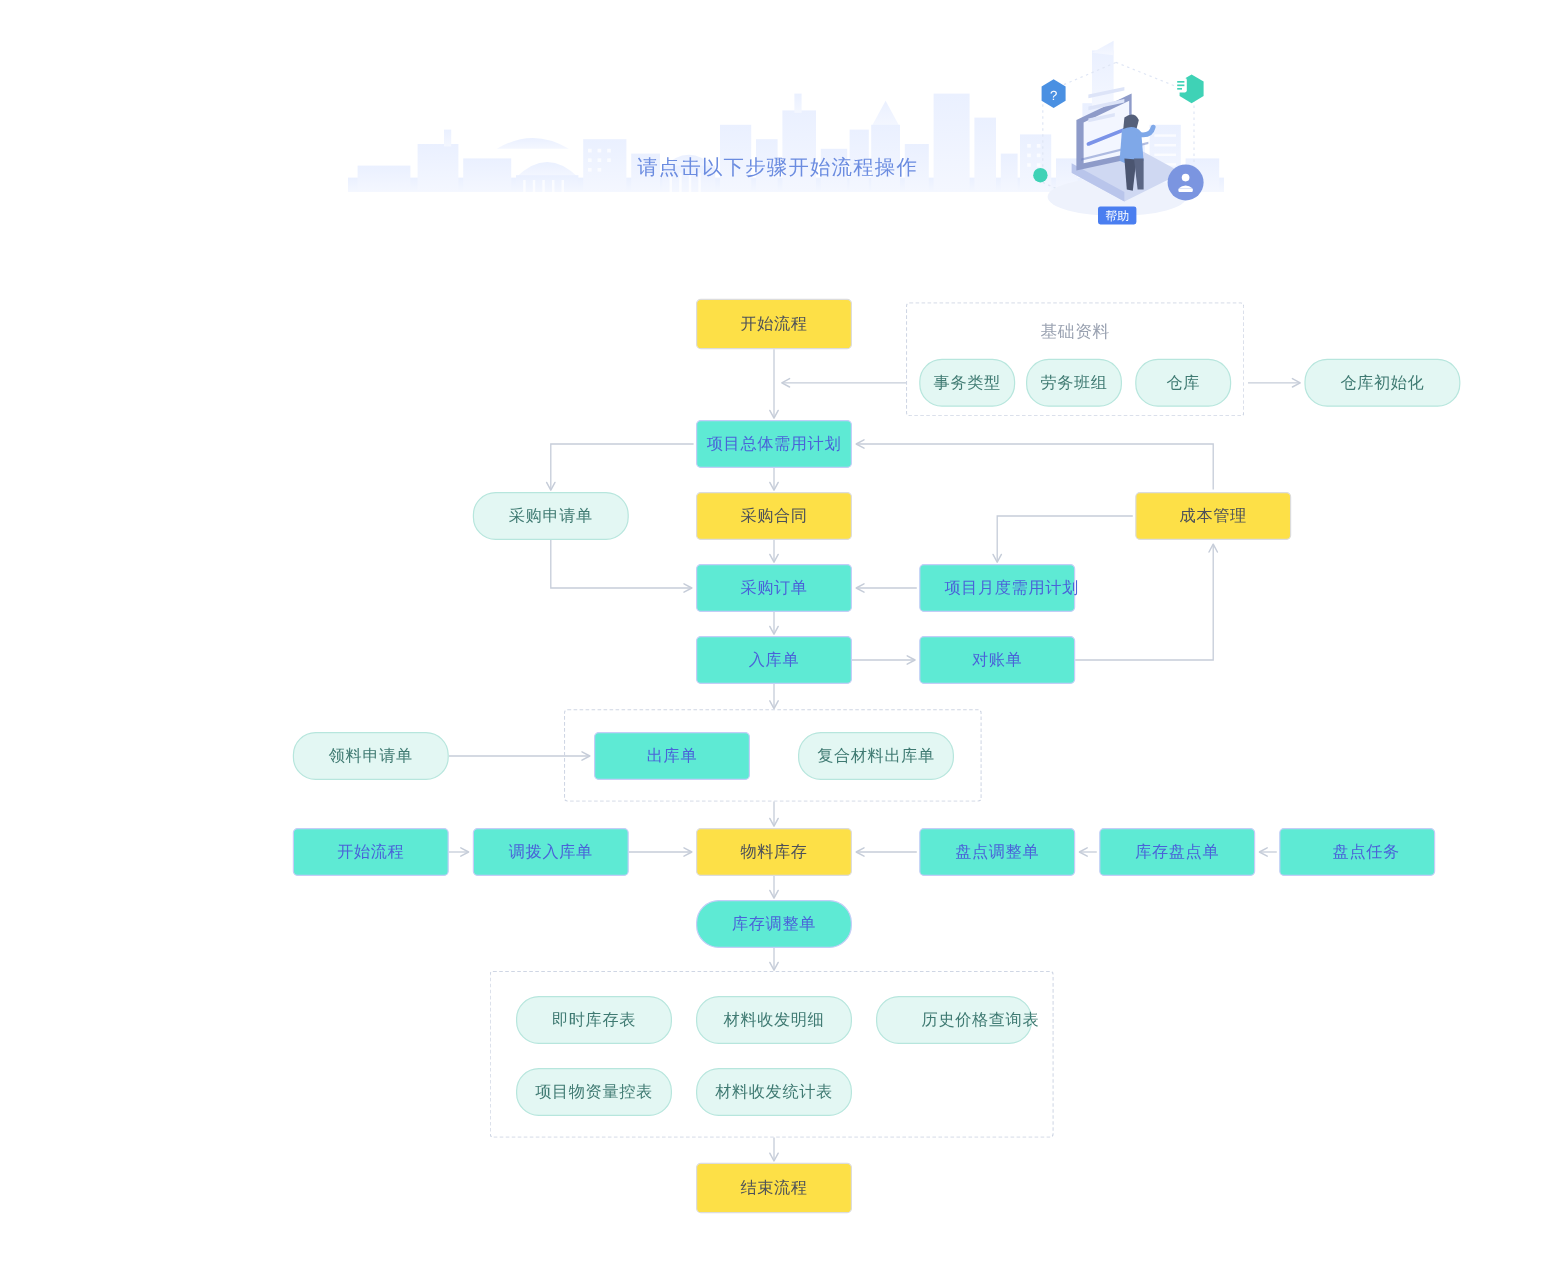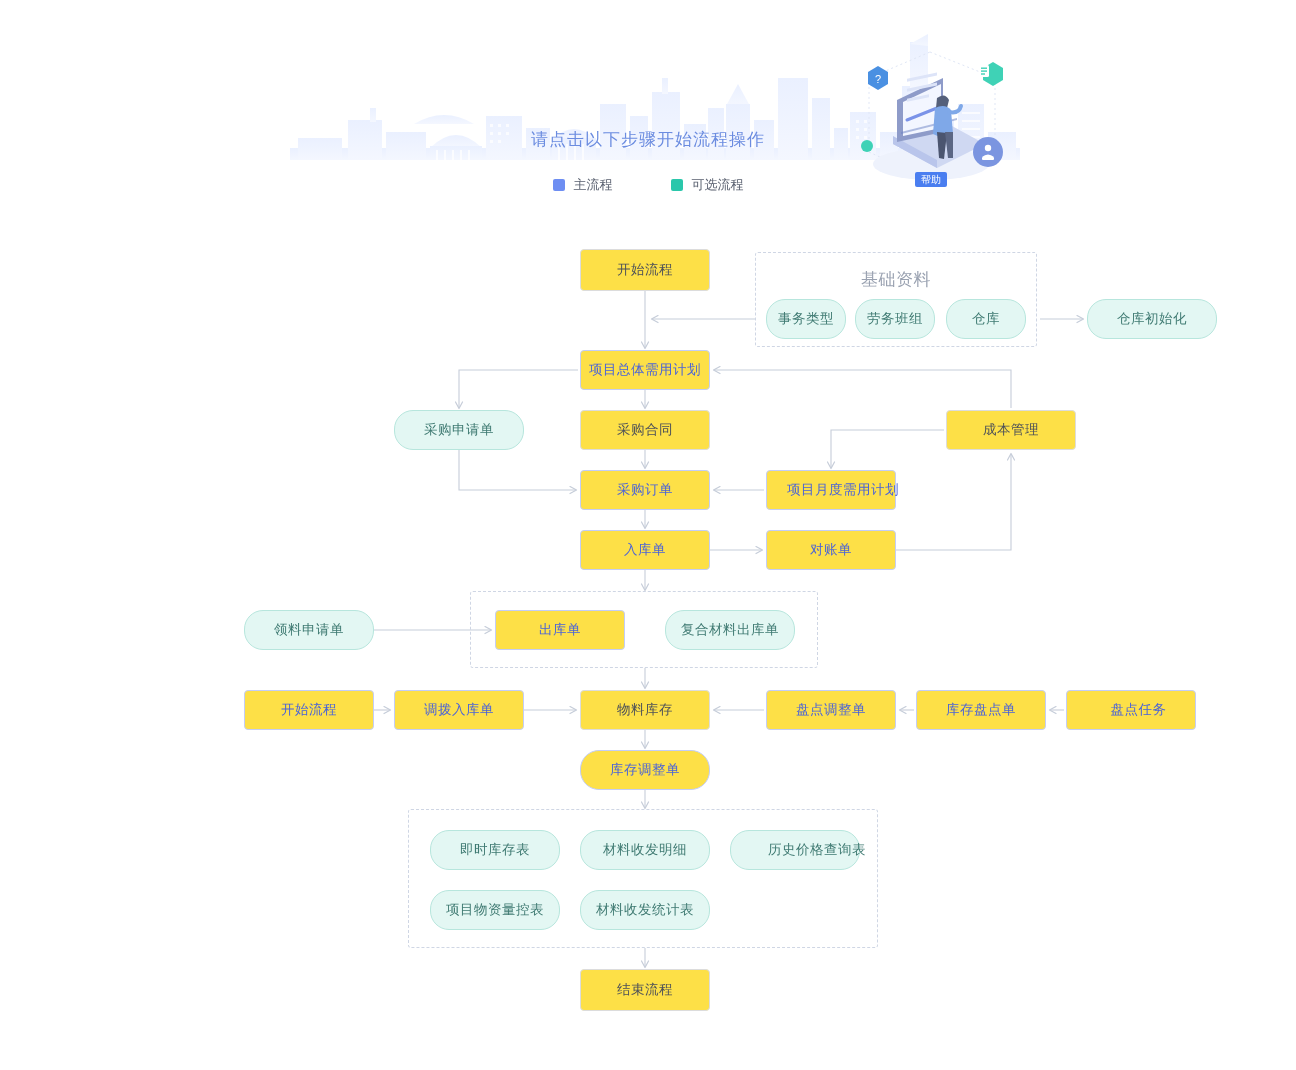--- a/index.html
+++ b/index.html
@@ -39,33 +39,33 @@
   #wires { position: absolute; left: 0; top: 0; width: 1296px; height: 1070px; pointer-events: none; }
 
   .node {
     position: absolute;
     display: flex; align-items: center; justify-content: center;
     border-radius: 4px; border: 1px solid transparent;
     font-size: 13.5px; letter-spacing: .5px;
     white-space: nowrap; cursor: pointer;
     user-select: none;
   }
-  .node.blue  { background: #fde047; border-color: #c3cdf7; color: #4a63d8; }
+  .node.blue  { background: #5eead4; border-color: #c3cdf7; color: #4a63d8; }
   .node.teal  { background: #e3f7f3; border-color: #b7e6dd; color: #3f7a72; border-radius: 19px; }
   .node.gray  { background: #fde047; border-color: #dcdcdc; color: #4d5159; cursor: default; }
 
   .group-box {
     position: absolute;
     border: 1px dashed #cfd6e4;
     border-radius: 3px;
     background: transparent;
   }
   .group-title {
     position: absolute;
-    font-size: 17px; color: #9aa2b1; letter-spacing: .5px;
+    font-size: 14px; color: #9aa2b1; letter-spacing: .5px;
     white-space: nowrap;
   }
 </style>
 </head>
 <body>
 
 <div id="page">
 
   <div id="banner">
 
@@ -190,30 +190,20 @@
         <rect x="137" y="109" width="12" height="3" rx="1" fill="#ffffff"></rect>
       </g>
       <g>
         <rect x="70" y="124" width="32" height="15" rx="2" fill="#4a7ef0"></rect>
         <text x="86" y="135" font-family="Liberation Sans, sans-serif" font-size="10" fill="#ffffff" text-anchor="middle">帮助</text>
       </g>
     </svg>
 
     <div id="banner-title">请点击以下步骤开始流程操作</div>
 
-    <div id="legend">
-      <div class="legend-item">
-        <span class="legend-swatch" style="background:#6e8ef2"></span>
-        <span>主流程</span>
-      </div>
-      <div class="legend-item">
-        <span class="legend-swatch" style="background:#2ac7ab"></span>
-        <span>可选流程</span>
-      </div>
-    </div>
   </div>
 
   <div id="flow">
 
     <svg id="wires">
       <defs>
         <marker id="ah" markerWidth="9" markerHeight="9" refX="7" refY="4.5" orient="auto" markerUnits="userSpaceOnUse">
           <path d="M1 1 L7.5 4.5 L1 8" fill="none" stroke="#c6cdd9" stroke-width="1.2" stroke-linecap="round" stroke-linejoin="round"></path>
         </marker>
       </defs>

